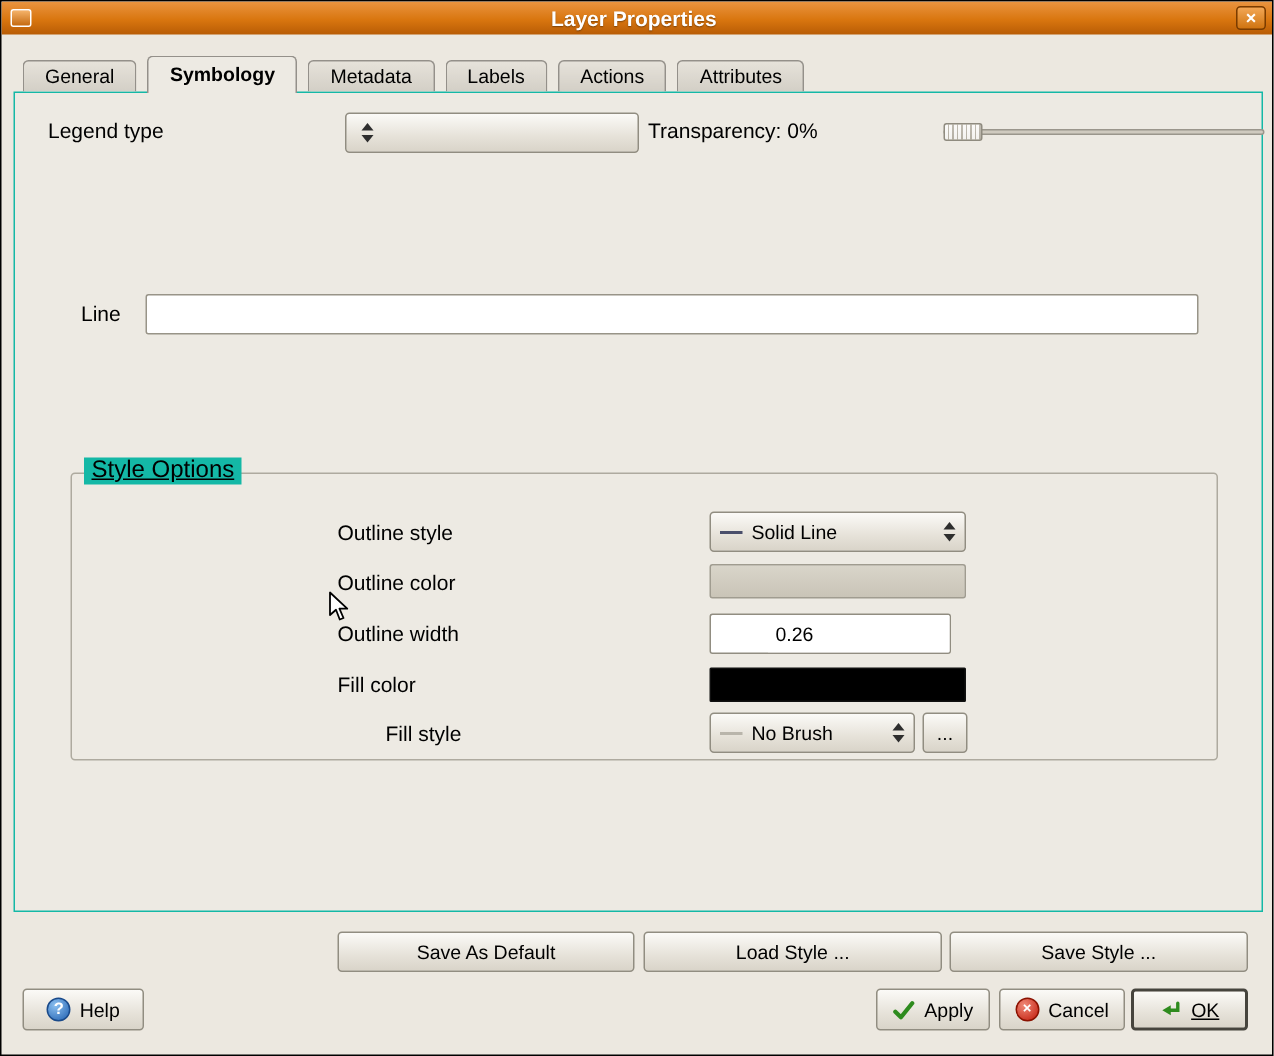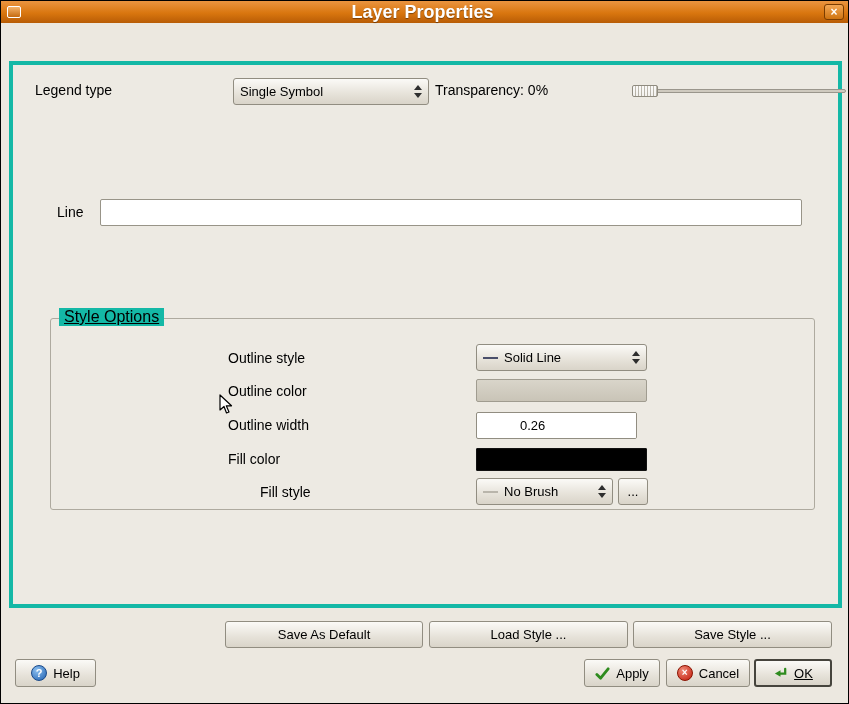--- a/index.html
+++ b/index.html
@@ -13,21 +13,21 @@
   .titlebar {
     position:absolute; left:0; top:0; right:0; height:22px;
     background:linear-gradient(180deg,#ea9440 0%,#d9760f 55%,#b85c05 100%);
     display:flex; align-items:center; padding:0 4px;
   }
   .title-icon {
     width:14px; height:12px; border:1px solid #fff; border-radius:2px;
     background:linear-gradient(#f5b36a,#c56a10); margin-left:2px;
   }
   .title-text {
-    flex:1; text-align:center; color:#fff; font-weight:bold; font-size:18px;
+    flex:1; text-align:center; color:#fff; font-weight:bold; font-size:14px;
     text-shadow:0 1px 1px rgba(0,0,0,.4);
   }
   .close-btn {
     width:20px; height:16px; border:1px solid #7a3c00; border-radius:3px;
     background:linear-gradient(#f3a755,#cf7411);
     display:flex; align-items:center; justify-content:center;
     color:#fff; font-weight:bold; font-size:12px; line-height:1; cursor:default;
   }
   
   .tabs {
@@ -41,21 +41,21 @@
     background:linear-gradient(#e6e2da,#d3cfc6);
     cursor:default; white-space:nowrap;
   }
   .tab.active {
     height:25px; line-height:24px; margin-bottom:0;
     background:#edeae3; font-weight:bold;
   }
   
   .content {
     position:absolute; left:8px; top:60px; width:833px; height:547px;
-    border:4px solid #14b8a6; background:#edeae3; z-index:1;
+    border:1px solid #14b8a6; background:#edeae3; z-index:1;
   }
   .abs { position:absolute; }
   .lbl { font-size:14px; white-space:nowrap; }
   
   .btn {
     border:1px solid #918d81; border-radius:3px;
     background:linear-gradient(#fbfaf7,#e6e2d9 60%,#d9d4c9);
     display:flex; align-items:center; justify-content:center;
     font-size:13px; cursor:default; gap:6px;
   }
@@ -134,27 +134,34 @@
 <div class="window">
 
   <div class="titlebar">
     <span class="title-icon"></span>
     <span class="title-text">Layer Properties</span>
     <span class="close-btn">
       <span>×</span>
     </span>
   </div>
 
+  <div class="tabs">
+    <div class="tab">General</div>
+    <div class="tab active">Symbology</div>
+    <div class="tab">Metadata</div>
+    <div class="tab">Labels</div>
+    <div class="tab">Actions</div>
+    <div class="tab">Attributes</div>
+  </div>
 
   <div class="content">
 
     <span class="abs lbl" style="left:22px; top:17px;">Legend type</span>
 
     <div class="combo abs" style="left:220px; top:13px; width:196px; height:27px;">
-      <span class="combo-text">Single Symbol</span>
       <span class="spinner">
         <span class="tri-up"></span>
           <span class="tri-down"></span>
       </span>
     </div>
 
     <span class="abs lbl" style="left:422px; top:17px;">Transparency: 0%</span>
 
     <div class="slider abs" style="left:619px; top:20px; width:214px;">
       <span class="track"></span>

